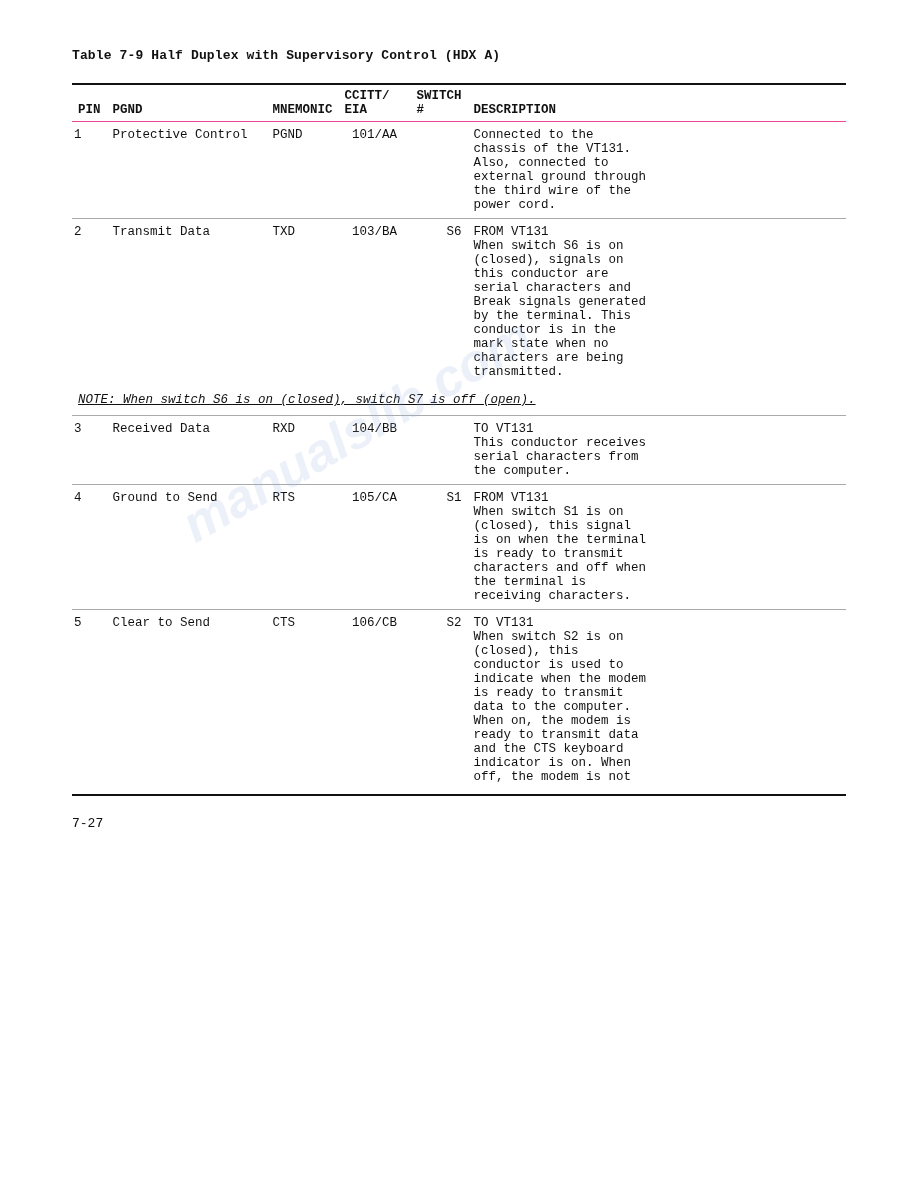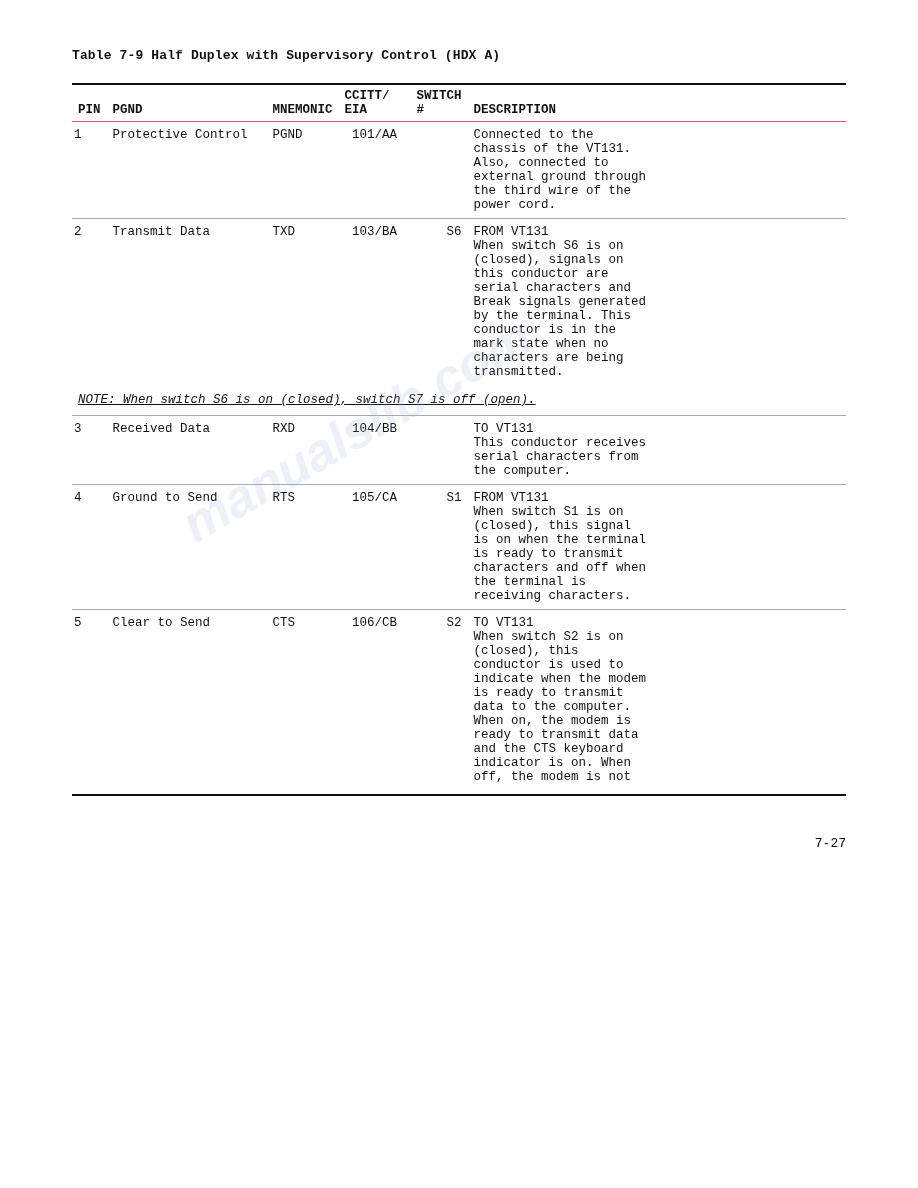--- a/index.html
+++ b/index.html
@@ -64,22 +64,22 @@
     .note-text {
       text-decoration: underline;
       font-weight: normal;
       font-style: italic;
     }
     .bottom-border {
       border-bottom: 2px solid #111;
       margin-top: 4px;
     }
     .page-number {
-      text-align: right;
-      margin-top: 40px;
+      text-align: left;
+      margin-top: 20px;
       font-size: 13px;
       font-family: 'Courier New', Courier, monospace;
     }
     .watermark {
       position: absolute;
       left: 160px;
       top: 400px;
       font-size: 52px;
       color: rgba(150,180,220,0.18);
       font-family: Arial, sans-serif;

